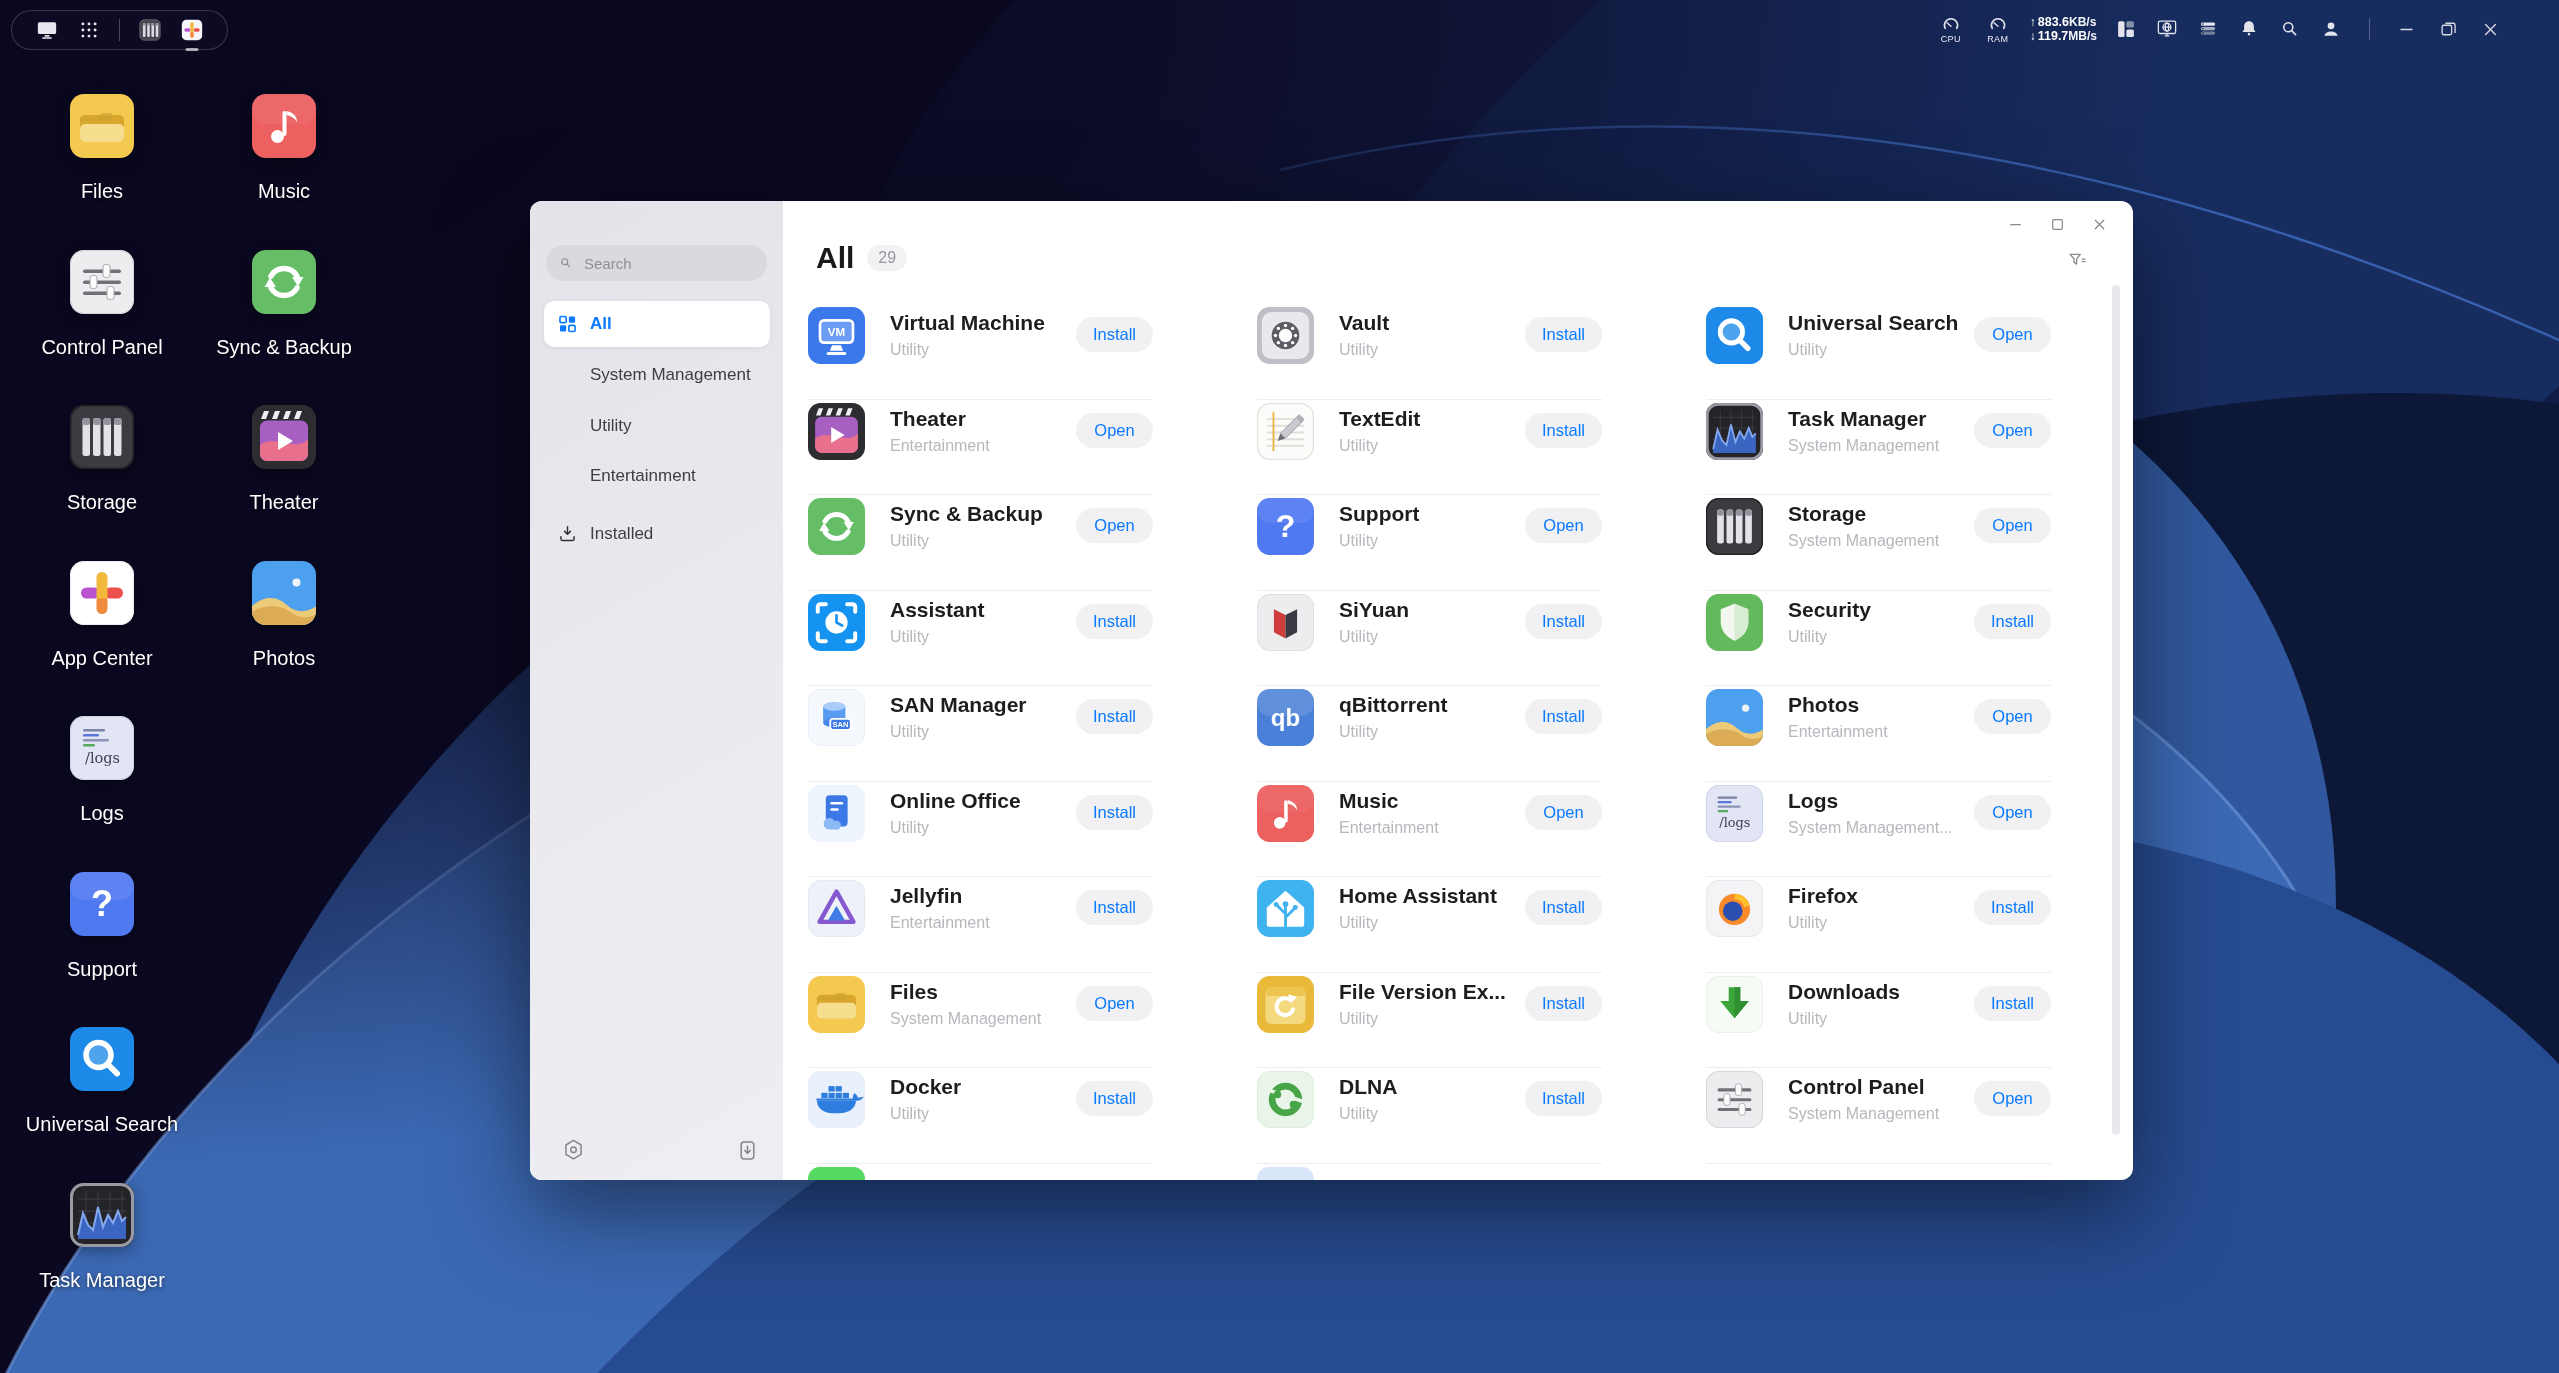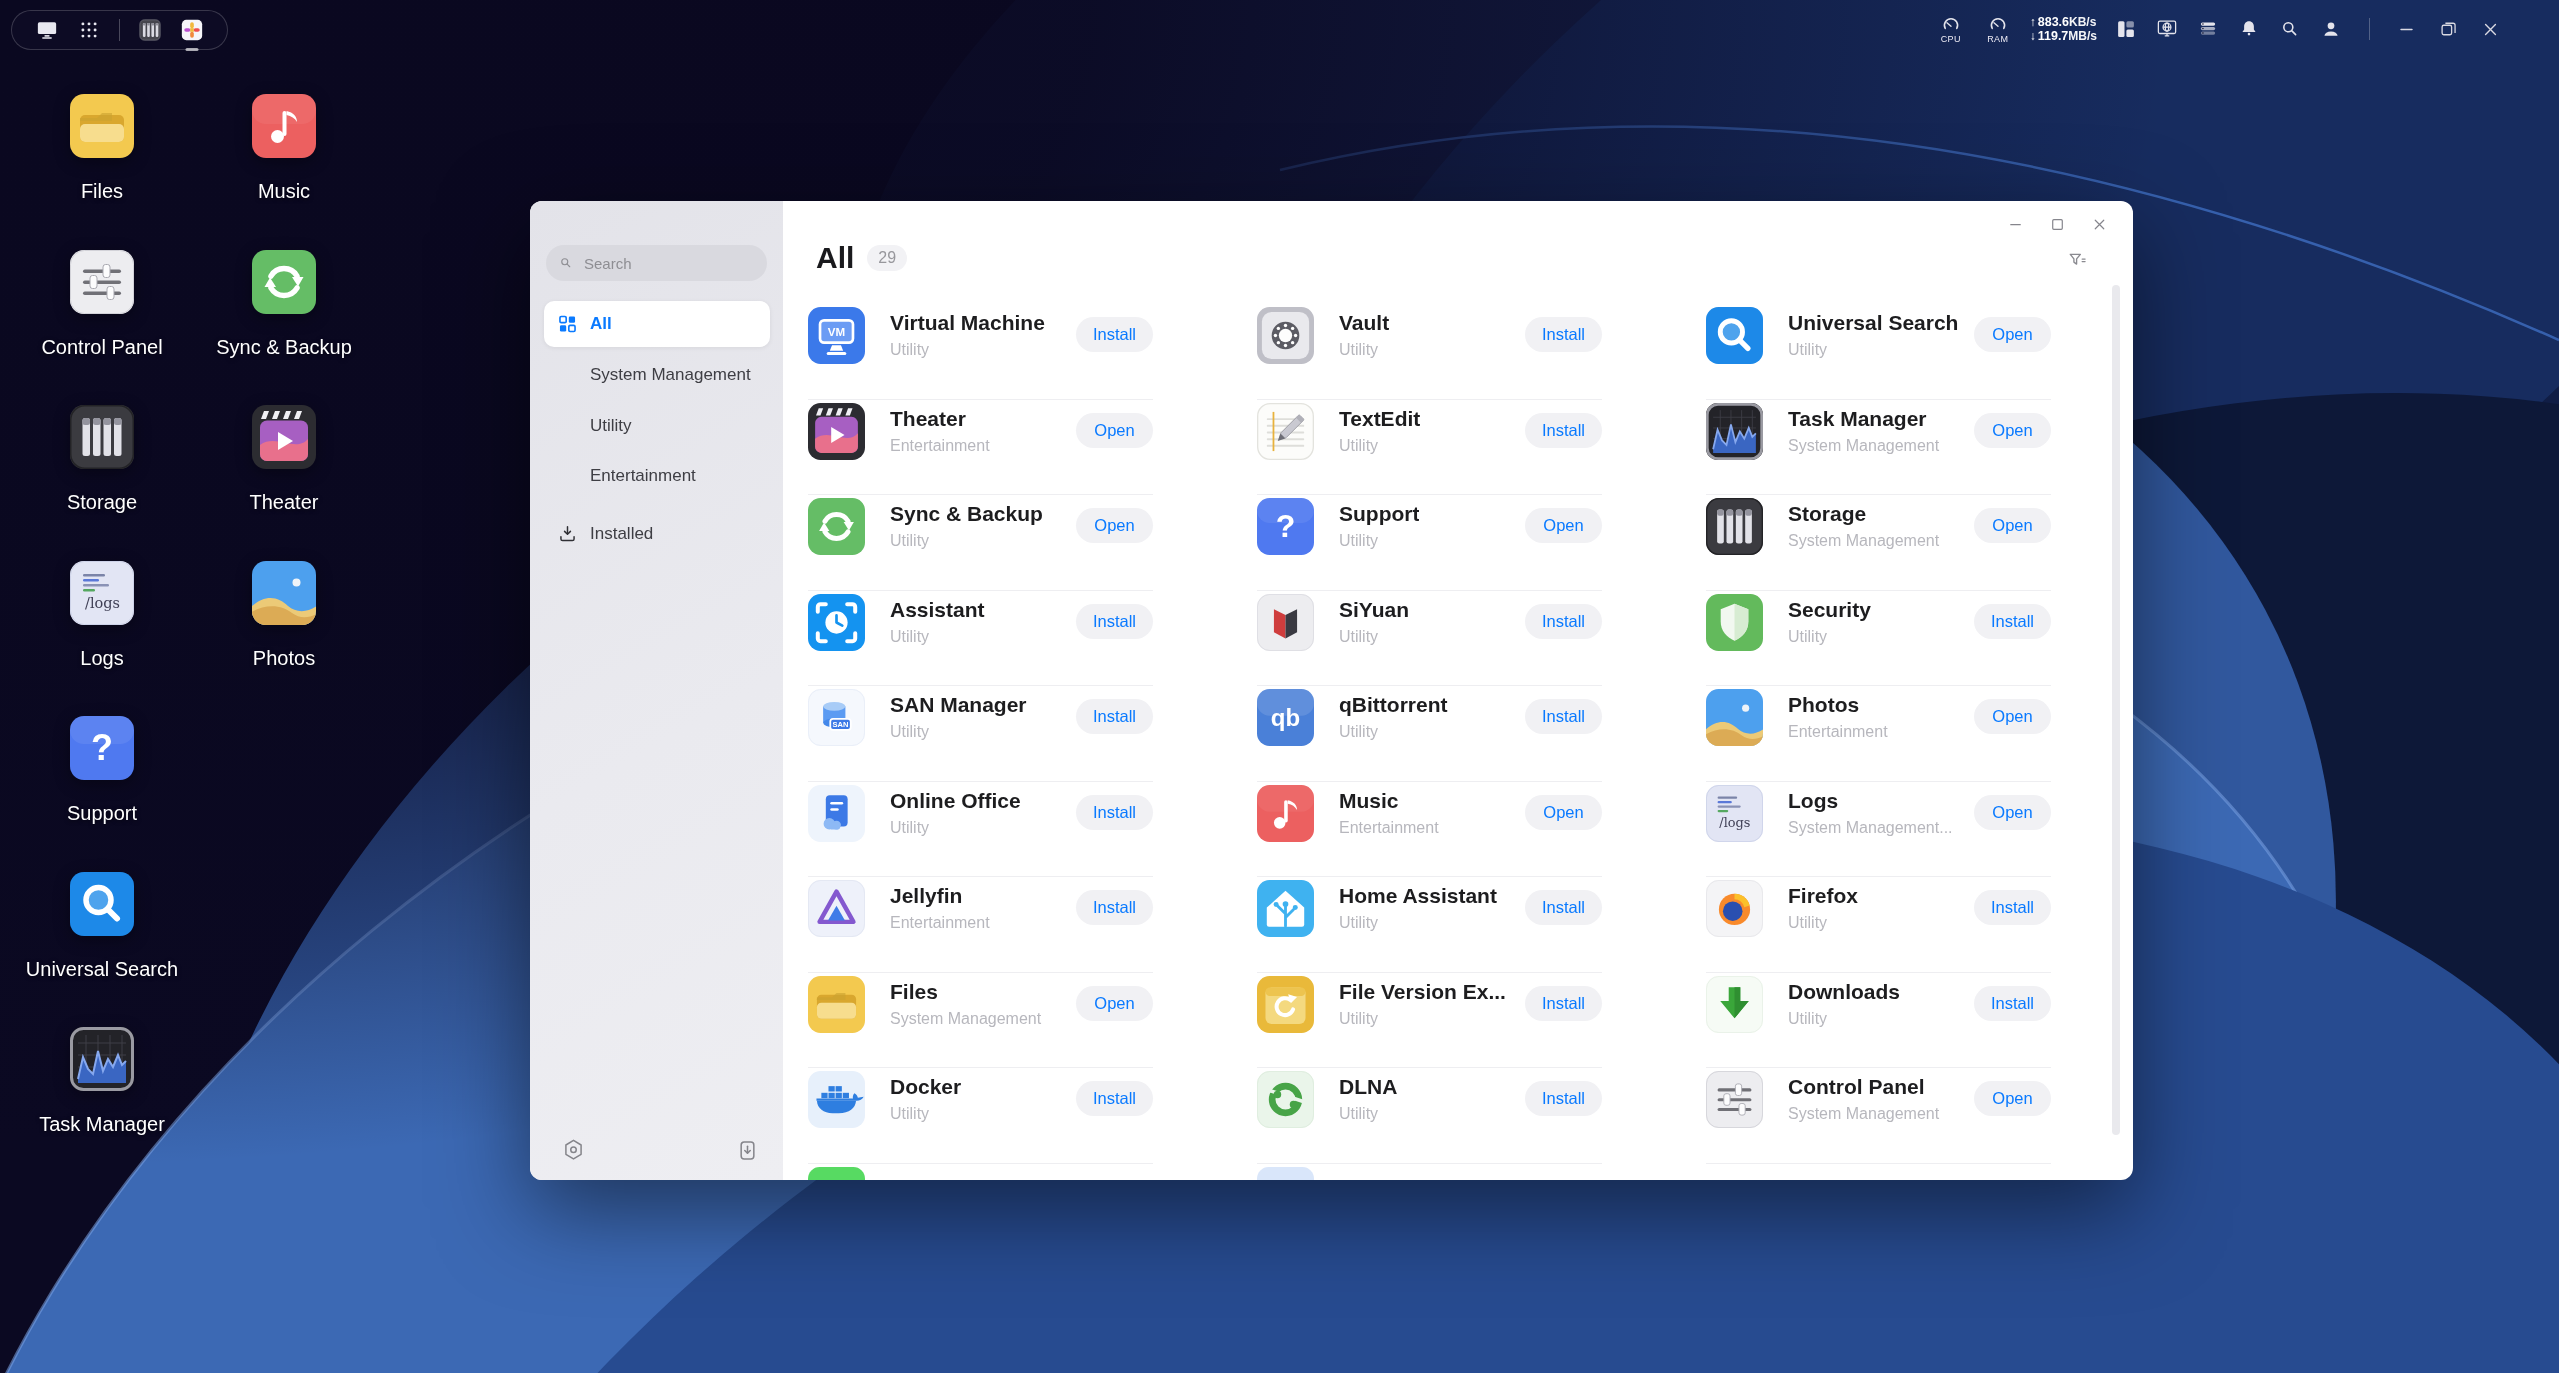--- a/index.html
+++ b/index.html
@@ -305,20 +305,34 @@
             <rect x="33.5" y="13" width="7.5" height="7" rx="2.5" fill="#94949e"></rect>
             <rect x="44" y="13" width="7.5" height="7" rx="2.5" fill="#94949e"></rect>
           </g>
         </svg>
       </span>
     <span class="d-label">Storage</span>
   </div>
     <div class="d-item">
     <span class="d-ic">
         <svg viewBox="0 0 64 64" width="100%" height="100%">
+          <rect width="64" height="64" rx="14" fill="#fff"></rect>
+          <rect x="0.5" y="0.5" width="63" height="63" rx="14" fill="none" stroke="#ececf0"></rect>
+          <rect x="26.5" y="11" width="11" height="19" rx="5.5" fill="#f2b93c"></rect>
+          <rect x="11" y="26.5" width="19" height="11" rx="5.5" fill="#bb52cf"></rect>
+          <rect x="34" y="26.5" width="19" height="11" rx="5.5" fill="#ee4f4f"></rect>
+          <rect x="26.5" y="34" width="11" height="19" rx="5.5" fill="#f08a3c"></rect>
+          <rect x="26.5" y="26.5" width="11" height="11" fill="#f2b93c"></rect>
+        </svg>
+      </span>
+    <span class="d-label">App Center</span>
+  </div>
+    <div class="d-item">
+    <span class="d-ic">
+        <svg viewBox="0 0 64 64" width="100%" height="100%">
           <rect width="64" height="64" rx="14" fill="#e2e5f4"></rect>
           <rect x="0.5" y="0.5" width="63" height="63" rx="14" fill="none" stroke="#cdd2e8"></rect>
           <rect x="13" y="13" width="22" height="2.5" rx="1.25" fill="#7b84a8"></rect>
           <rect x="13" y="18" width="16" height="2.5" rx="1.25" fill="#5a78d8"></rect>
           <rect x="13" y="23" width="26" height="2.5" rx="1.25" fill="#8a92b5"></rect>
           <rect x="13" y="28" width="12" height="2.5" rx="1.25" fill="#55a860"></rect>
           <text x="15" y="47" font-size="14.5" font-family="DejaVu Serif,serif" fill="#3f3f55">/logs</text>
         </svg>
       </span>
     <span class="d-label">Logs</span>

